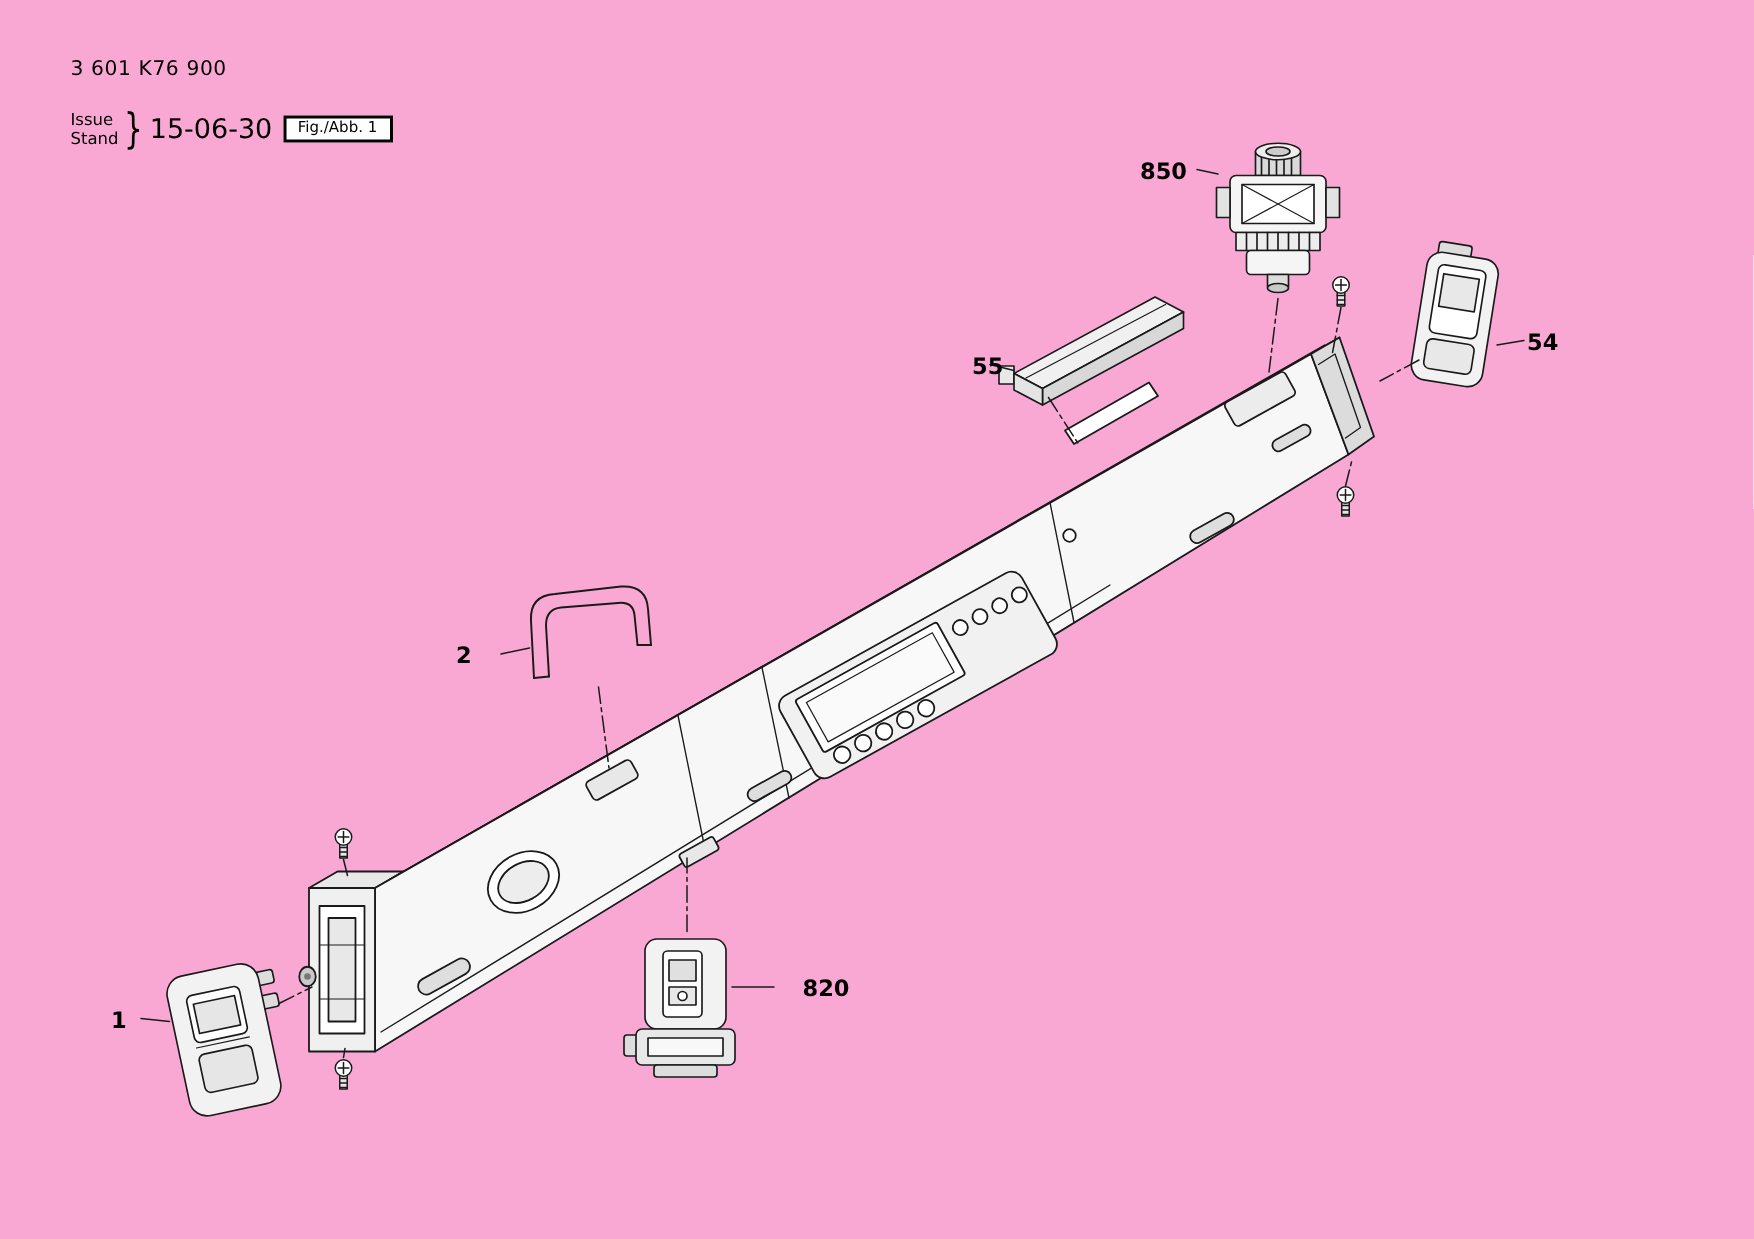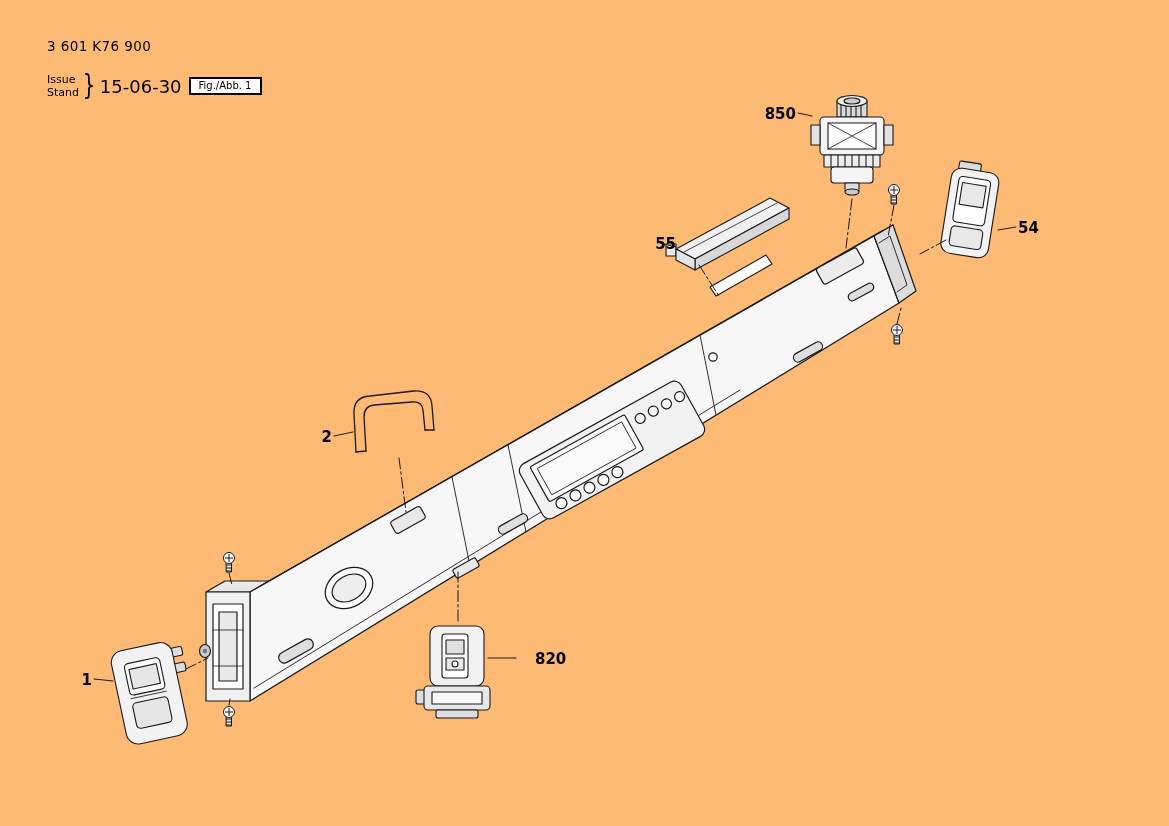--- a/index.html
+++ b/index.html
@@ -1,29 +1,29 @@
 <!DOCTYPE html>
 <html><head>
 <meta charset="utf-8">
 <style>
   html,body{margin:0;padding:0;background:#fff;}
   .page{
-    position:relative;width:1169px;height:826px;background:#fdba74;overflow:hidden;
+    position:relative;width:1169px;height:826px;background:#f9a8d4;overflow:hidden;
     font-family:"DejaVu Sans","Liberation Sans",sans-serif;color:#000;
   }
   svg.draw{position:absolute;left:0;top:0;}
   .hdr{position:absolute;left:47px;top:38px;}
   .hdr-num{font-size:13.5px;letter-spacing:.4px;}
   .hdr-row{display:flex;align-items:center;margin-top:19px;}
   .issue-stand{display:flex;flex-direction:column;font-size:11px;line-height:13px;}
   .brace{font-size:28px;font-weight:400;transform:scaleX(.7);margin:0 0 0 1px;line-height:26px;}
   .date{font-size:18px;margin:0 7px 0 2px;}
   .figbox{border:2.5px solid #000;padding:1px 8px 2px 8px;font-size:10px;background:#fff;}
   .part-label{position:absolute;font-size:15px;font-weight:bold;}
-  .ra{text-align:right;}
+  .ra{text-align:left;}
   #lbl-850{left:760px;top:105px;width:36px;}
   #lbl-54{left:1018px;top:219px;}
   #lbl-55{left:648px;top:235px;width:28px;}
   #lbl-13{left:304px;top:428px;width:28px;}
   #lbl-1{left:74px;top:671px;width:18px;}
   #lbl-820{left:519px;top:650px;margin-left:16px;}
   .footer{position:absolute;left:1002px;top:736px;font-size:10.5px;line-height:12.5px;}
 </style>
 </head>
 <body>

